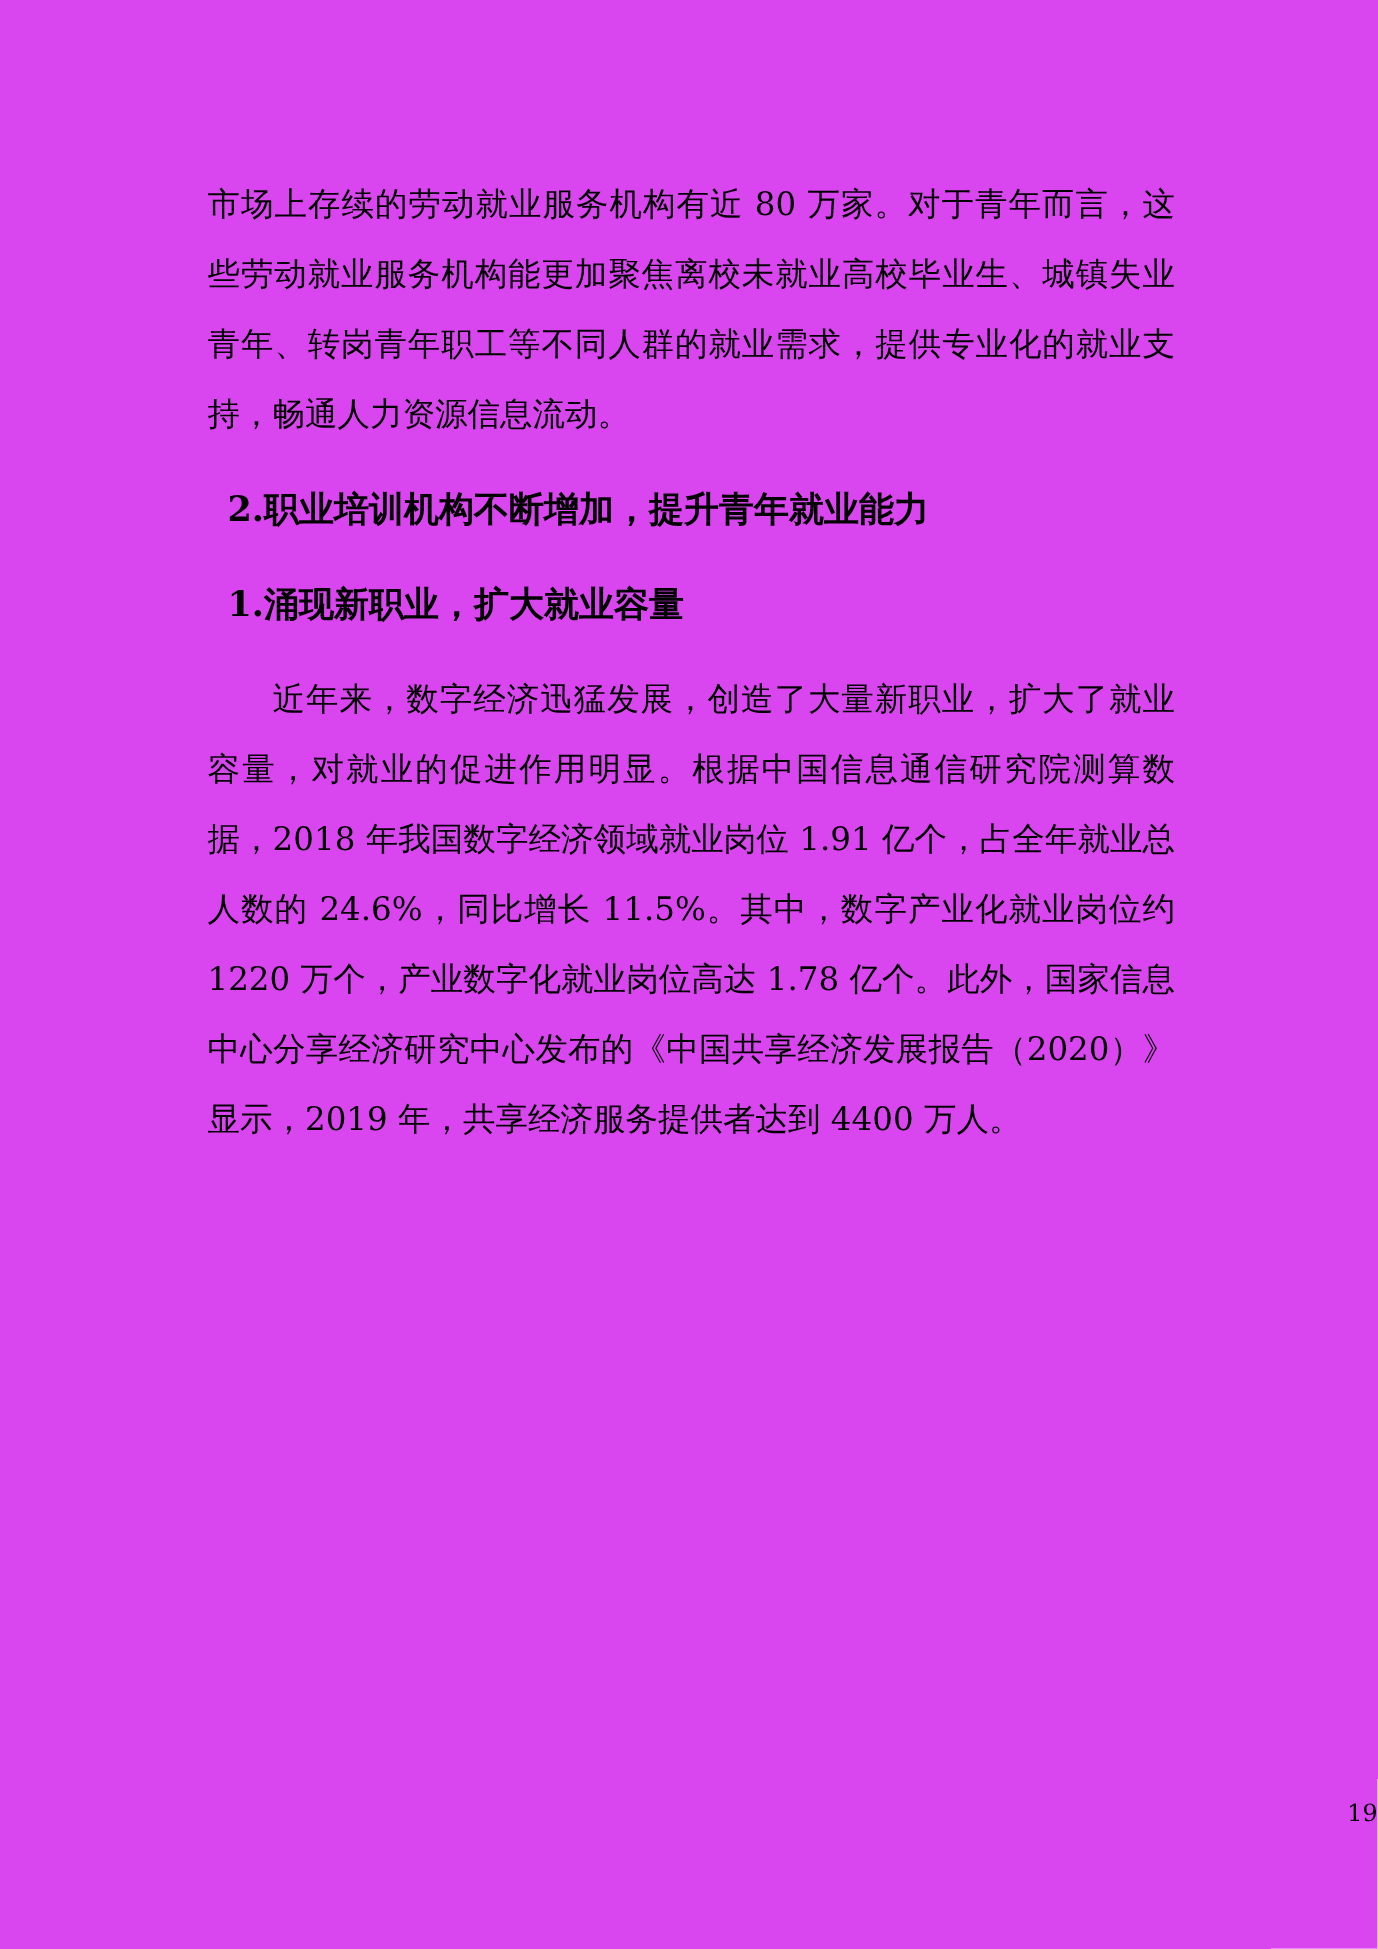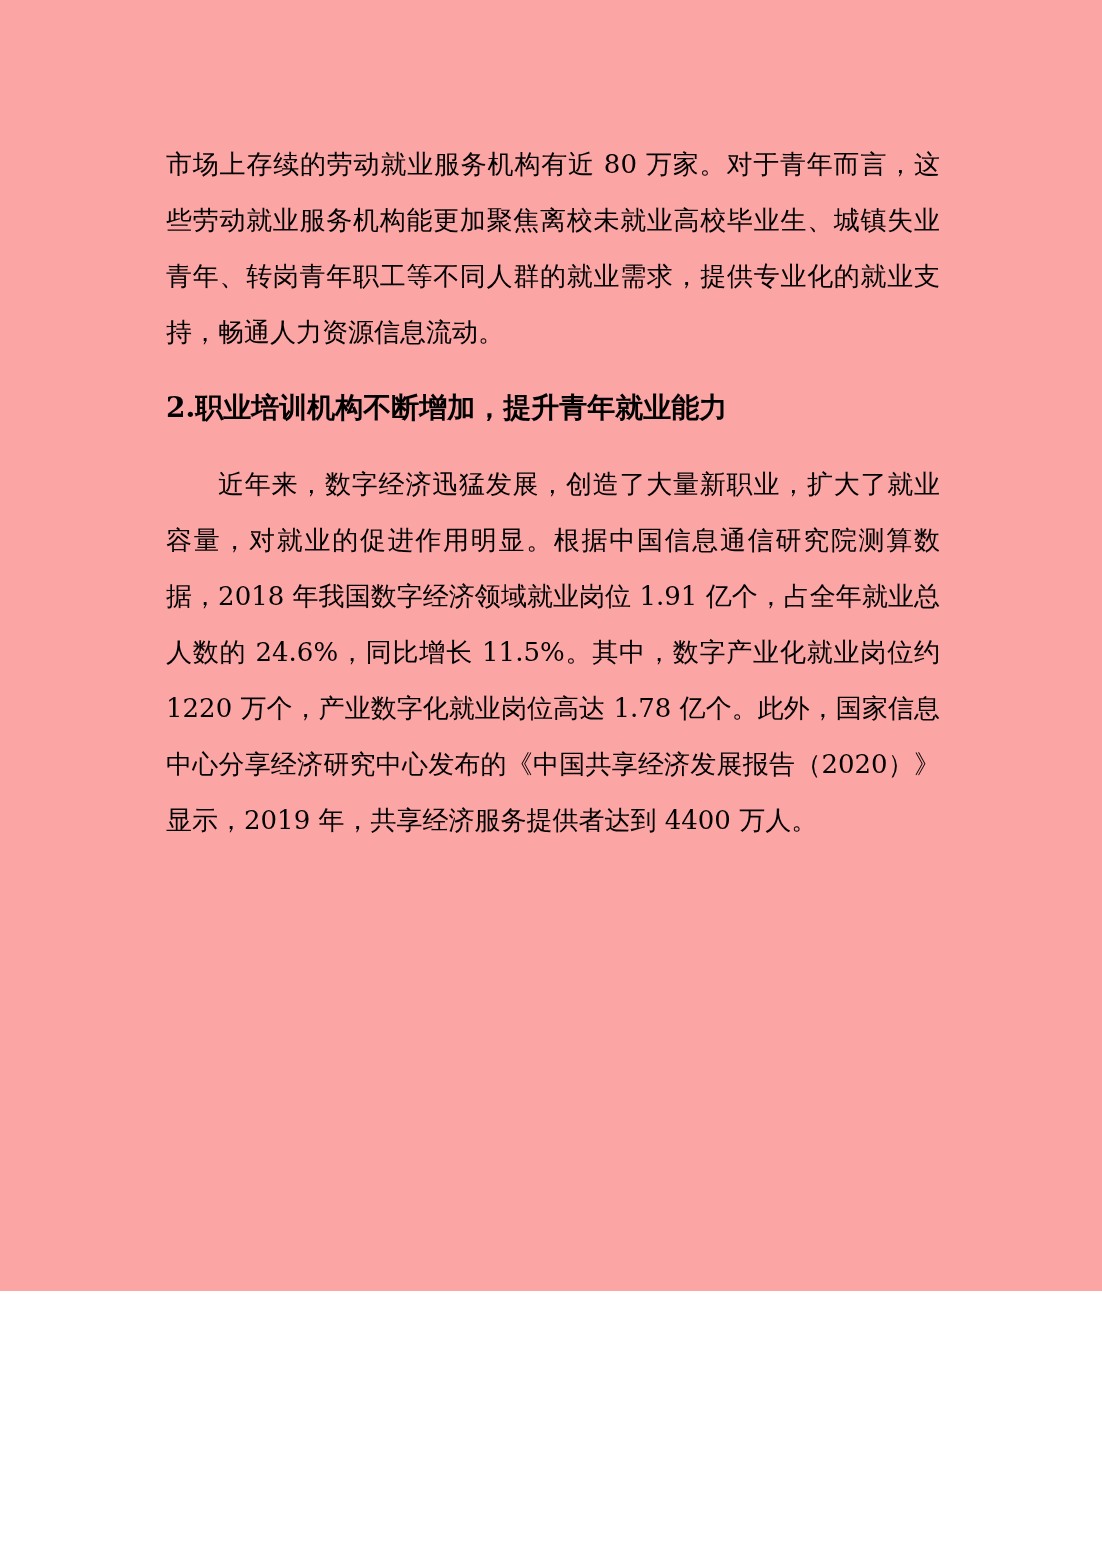--- a/index.html
+++ b/index.html
@@ -3,22 +3,22 @@
 <meta charset="utf-8">
 <style>
   html, body {
     margin: 0;
     padding: 0;
     background: #ffffff;
   }
   .page {
     position: relative;
     width: 1102px;
-    height: 1291px;
-    background: #fca5a5;
+    height: 1559px;
+    background: #d946ef;
     overflow: hidden;
     color: #000000;
     font-family: "DejaVu Serif", "Liberation Serif", serif;
   }
   .content {
     position: absolute;
     left: 166px;
     top: 136px;
     width: 774px;
   }
@@ -28,21 +28,21 @@
     line-height: 56px;
     text-align: justify;
     text-justify: inter-ideograph;
     text-align-last: left;
     color: #000000;
   }
   .para.indent {
     text-indent: 52px;
   }
   .heading {
-    margin: 20px 0;
+    margin: 20px 16px;
     font-size: 28px;
     line-height: 56px;
     font-weight: bold;
     text-align: left;
     color: #000000;
     font-family: "DejaVu Serif", "Liberation Serif", serif;
   }
   .footer {
     position: absolute;
     left: 0;
@@ -61,20 +61,21 @@
 
 <div class="page">
   <div class="content">
 
     <p class="para">市场上存续的劳动就业服务机构有近 80 万家。对于青年而言，这些劳动就业服务机构能更加聚焦离校未就业高校毕业生、城镇失业青年、转岗青年职工等不同人群的就业需求，提供专业化的就业支持，畅通人力资源信息流动。</p>
 
     <h3 class="heading">2.职业培训机构不断增加，提升青年就业能力</h3>
 
 
 
+    <h3 class="heading">1.涌现新职业，扩大就业容量</h3>
 
     <p class="para indent">近年来，数字经济迅猛发展，创造了大量新职业，扩大了就业容量，对就业的促进作用明显。根据中国信息通信研究院测算数据，2018 年我国数字经济领域就业岗位 1.91 亿个，占全年就业总人数的 24.6%，同比增长 11.5%。其中，数字产业化就业岗位约 1220 万个，产业数字化就业岗位高达 1.78 亿个。此外，国家信息中心分享经济研究中心发布的《中国共享经济发展报告（2020）》显示，2019 年，共享经济服务提供者达到 4400 万人。</p>
 
   </div>
 
   <div class="footer">
     <span class="page-number">19</span>
   </div>
 </div>
 

